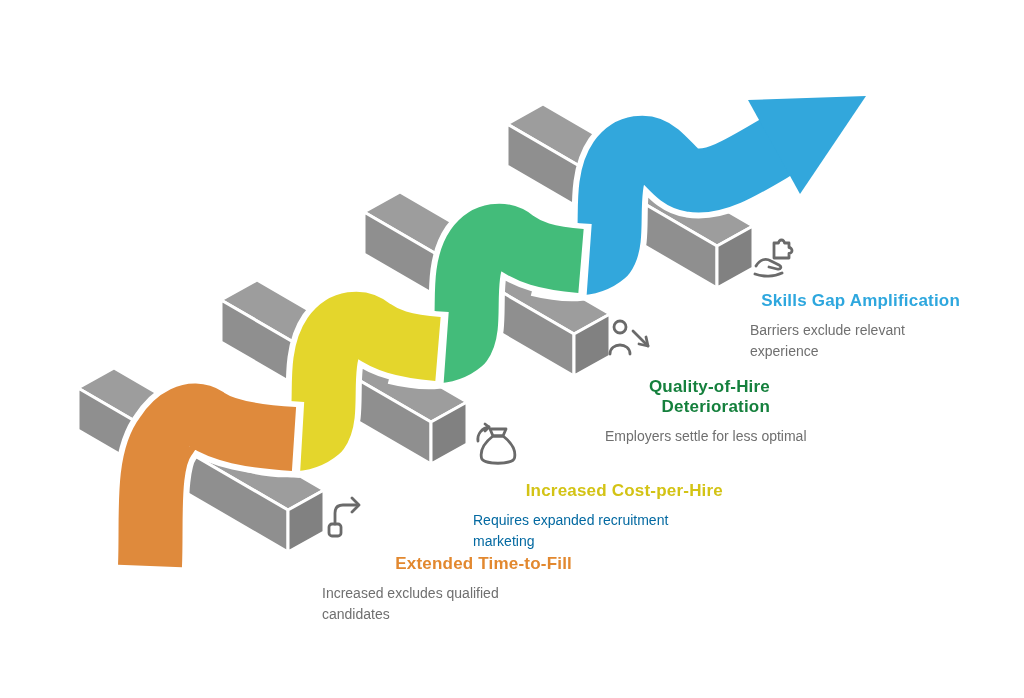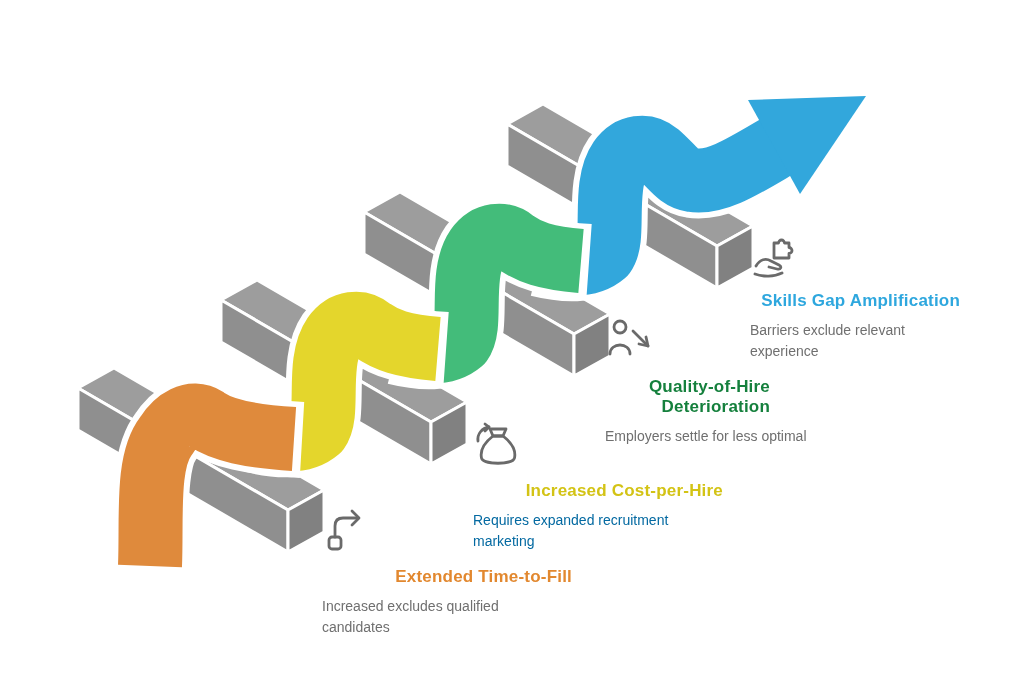--- a/index.html
+++ b/index.html
@@ -10,21 +10,21 @@
   .scene{position:absolute;left:0;top:0;}
   .bar-face{stroke:#ffffff;stroke-width:3;stroke-linejoin:round;}
   .ribbon{fill:none;stroke-linejoin:round;stroke-linecap:butt;}
   .ribbon-casing{stroke:#ffffff;stroke-width:76;}
   .ribbon-color{stroke-width:64;}
   .stage{position:absolute;}
   .stage-icon{display:block;margin:0 0 11px 0;}
   .icon-stroke{fill:none;stroke-width:2.8;stroke-linecap:round;stroke-linejoin:round;}
   .stage-title{margin:0 0 9px 0;font-size:17px;font-weight:bold;line-height:1.18;letter-spacing:.2px;text-align:right;}
   .stage-desc{margin:0;font-size:14px;line-height:1.5;}
-  .stage-1{left:322px;top:506px;width:250px;}
+  .stage-1{left:322px;top:493px;width:250px;}
   .stage-2{left:460px;top:420px;width:250px;margin-left:13px;}
   .stage-3{left:605px;top:316px;width:260px;}
   .stage-4{left:750px;top:230px;width:210px;}
   .stage-1 .stage-desc{max-width:215px;}
   .stage-2 .stage-desc{max-width:235px;}
   .stage-3 .stage-title{max-width:165px;}
   .stage-3 .stage-desc{max-width:260px;}
   .stage-4 .stage-desc{max-width:185px;}
 </style>
 </head>

